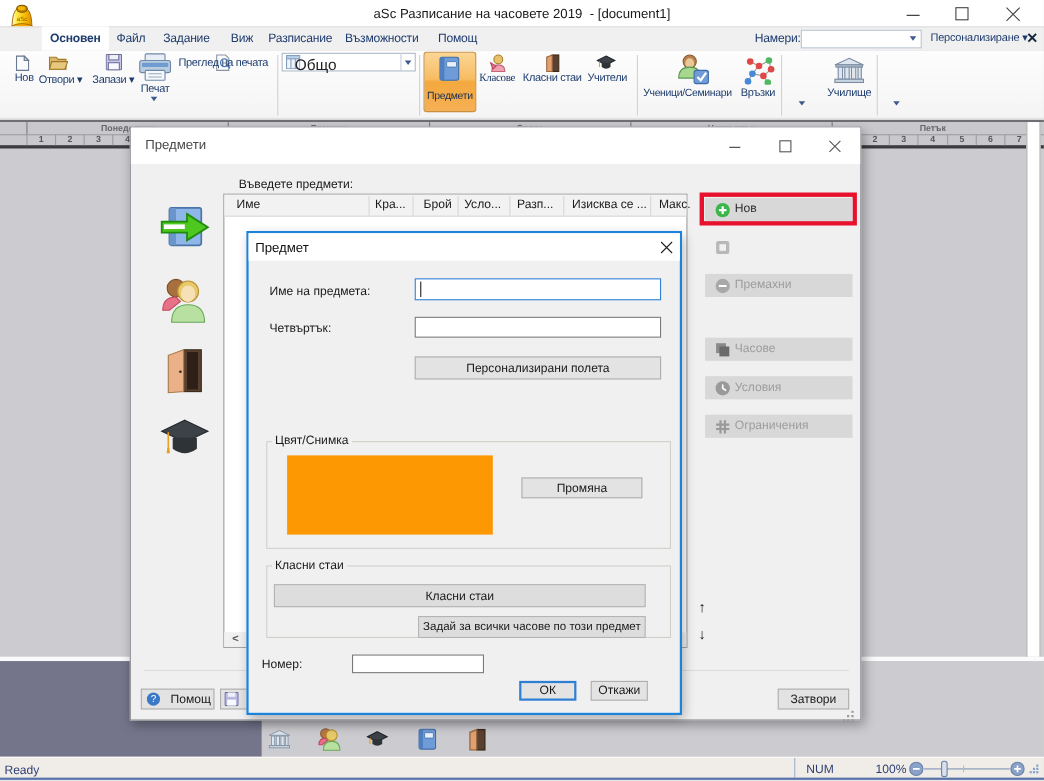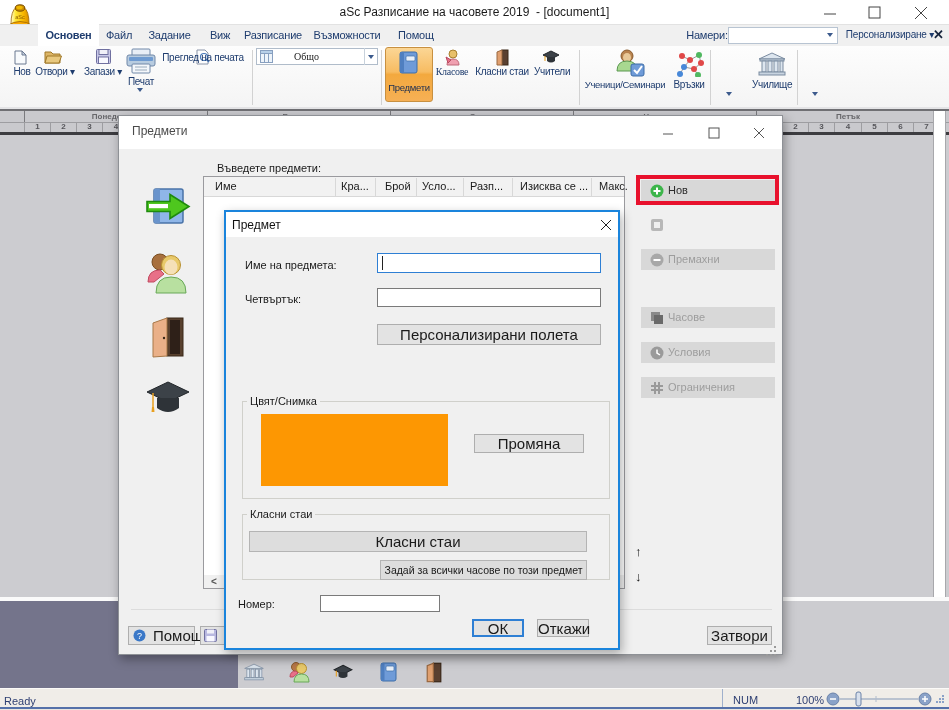--- a/index.html
+++ b/index.html
@@ -33,21 +33,21 @@
 
 #statusbar { left:0; top:688px; width:949px; height:19px; background:#f0ede8; border-top:1px solid #fbfaf8; }
 #statusblue { left:0; top:707px; width:949px; height:2px; background:#5571a9; }
 #statusbot { left:0; top:709px; width:949px; height:1px; background:#e8e5e0; }
 .sbtext { position:absolute; font-size:11px; color:#2e3f72; }
 
 #dlg1 { z-index:10; left:118px; top:115px; width:665px; height:540px; background:#f0f0f0; border:1px solid #8e9196; box-shadow:2px 4px 10px rgba(0,0,0,0.35); }
 #dlg1-title { position:absolute; left:0; top:0; width:100%; height:33px; background:#ffffff; }
 #dlg2 { z-index:20; left:224px; top:210px; width:396px; height:440px; background:#f0f0f0; border:2px solid #1a84dc; box-shadow:2px 4px 10px rgba(0,0,0,0.3); }
 #dlg2-title { position:absolute; left:0; top:0; width:100%; height:25px; background:#ffffff; }
-.btn { position:absolute; background:#e3e3e3; border:1px solid #aeaeae; font-size:15px; color:#1a1a1a; text-align:center; }
+.btn { position:absolute; background:#e3e3e3; border:1px solid #aeaeae; font-size:11px; color:#1a1a1a; text-align:center; }
 .sidebtn { position:absolute; left:522px; width:134px; height:21px; background:#d8d8d8; font-size:11px; color:#2c2c2c; line-height:21px; text-align:left; padding-left:27px; }
 .sidebtn.dis { color:#9d9d9d; }
 .lbl { position:absolute; font-size:11px; color:#1a1a1a; white-space:nowrap; }
 .inp { position:absolute; background:#ffffff; border:1px solid #7a7a7a; }
 fieldset { position:absolute; border:1px solid #d0d0cb; }
 legend { font-size:11px; color:#1a1a1a; margin-left:4px; padding:0 3px; }
 </style>
 </head>
 <body>
 
@@ -131,21 +131,21 @@
 <div class="rlabel" style="left:158px;top:52px;width:90px;">Преглед на печата</div>
 <div class="rsep" style="left:252px;"></div>
 
 <div class="abs" style="left:256px;top:48px;width:122px;height:17px;background:#fff;border:1px solid #b0bcca;"></div>
 <svg class="abs" style="left:260px;top:50px" width="13" height="13" viewBox="0 0 13 13">
  <rect x="0.5" y="0.5" width="12" height="12" fill="#eef4fa" stroke="#88a0c0"></rect>
  <rect x="0.5" y="0.5" width="12" height="3" fill="#b8d0e8" stroke="#88a0c0"></rect>
  <line x1="4.5" y1="3" x2="4.5" y2="13" stroke="#88a0c0"></line>
     <line x1="8.5" y1="3" x2="8.5" y2="13" stroke="#88a0c0"></line>
 </svg>
-<div class="abs" style="left:294px;top:51px;font-size:10px;color:#222;font-family:Liberation Serif, serif;">Общо</div>
+<div class="abs" style="left:268px;top:51px;font-size:14px;color:#222;">Общо</div>
 <div class="abs" style="left:364px;top:48px;width:14px;height:17px;border-left:1px solid #c8d2dc;"></div>
 <div class="darr" style="left:368px;top:55px;"></div>
 <div class="rsep" style="left:381px;"></div>
 
 <div class="abs" style="left:385px;top:47px;width:48px;height:55px;border-radius:3px;border:1px solid #c89040;background:linear-gradient(#fbd695 0%,#f7bc62 45%,#f3a93e 50%,#f6b055 100%);"></div>
 <svg class="abs" style="left:399px;top:51px" width="20" height="23" viewBox="0 0 20 23">
  <rect x="1" y="1" width="17" height="21" rx="2" fill="#6f9bd8" stroke="#3d6da8"></rect>
  <rect x="1" y="1" width="4" height="21" rx="1" fill="#4f7fc0"></rect>
  <rect x="7" y="5" width="9" height="5" rx="1" fill="#e8f0fa" stroke="#3d6da8" stroke-width="0.7"></rect>
 </svg>

